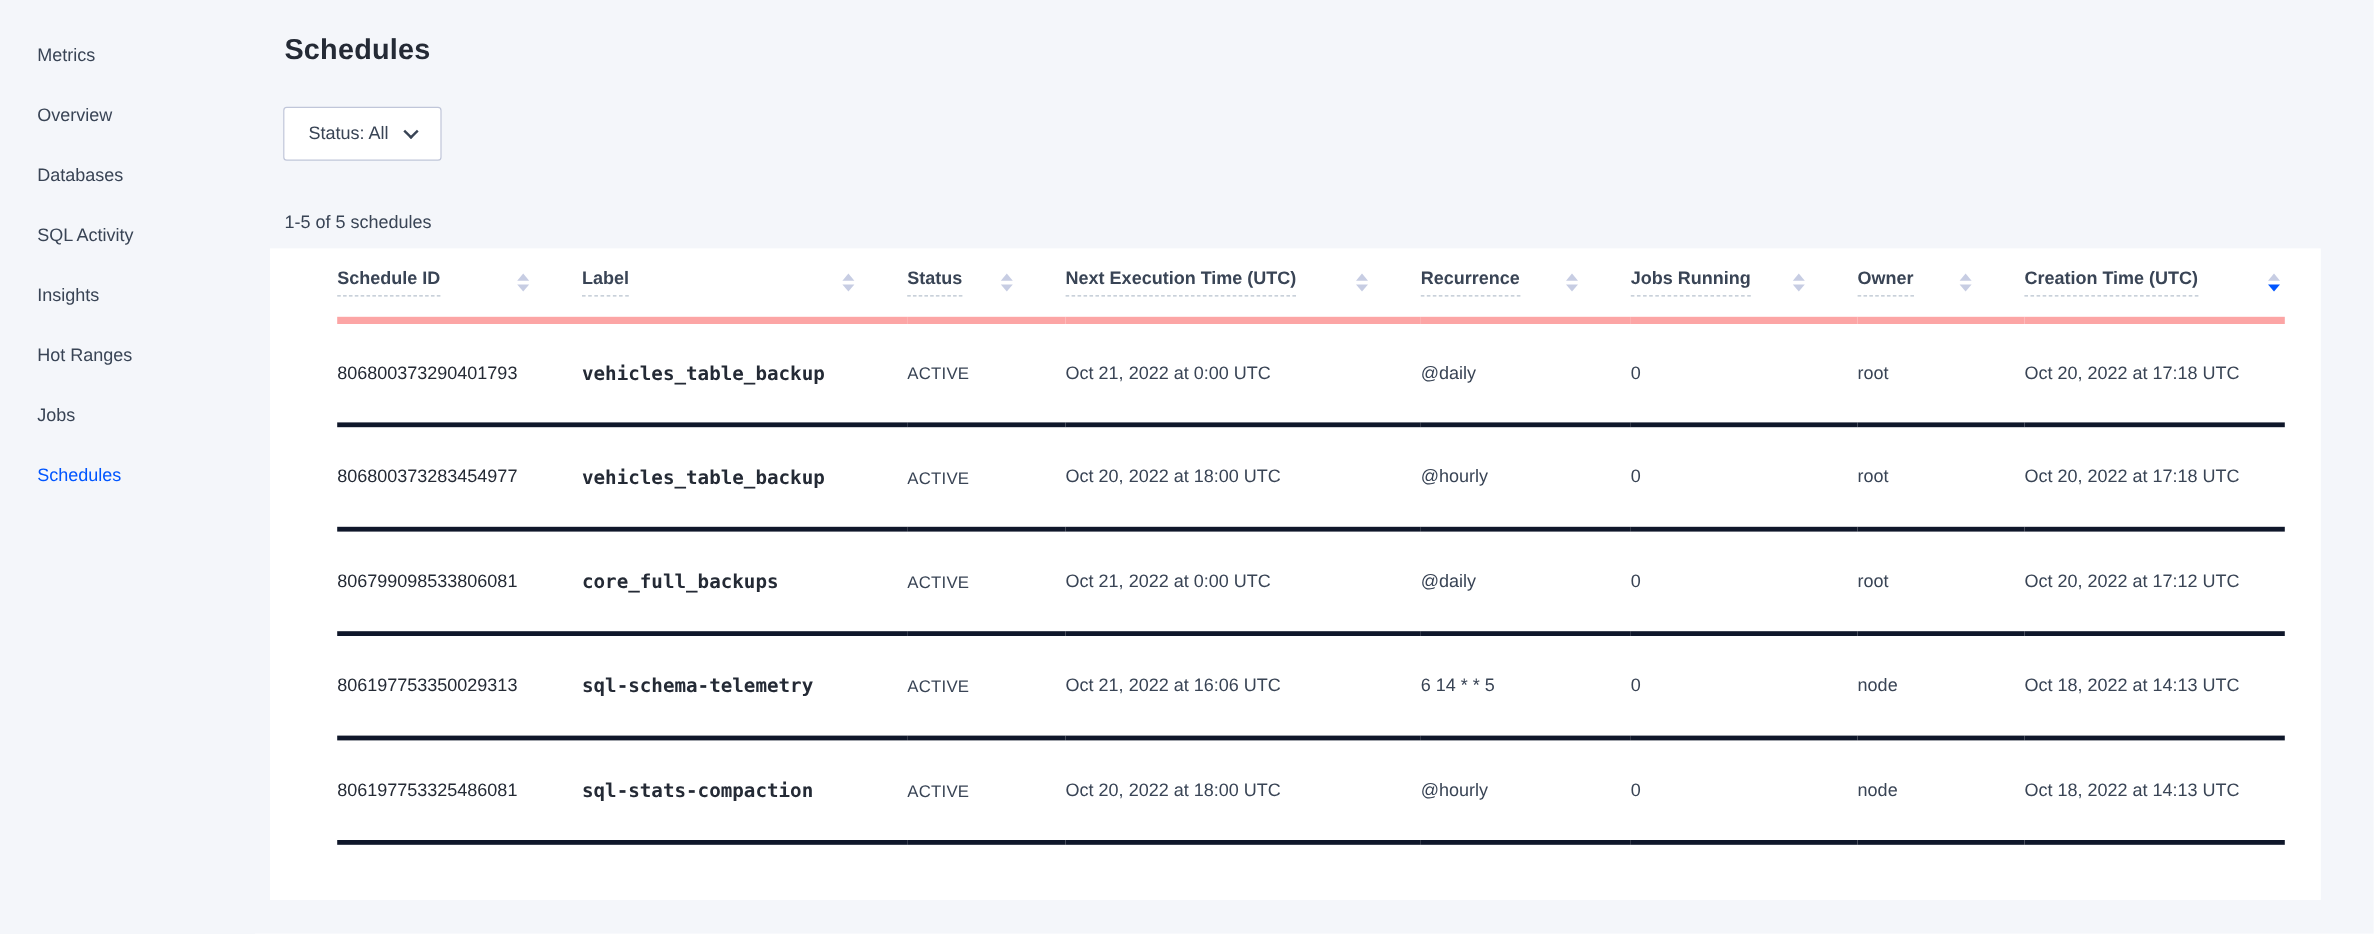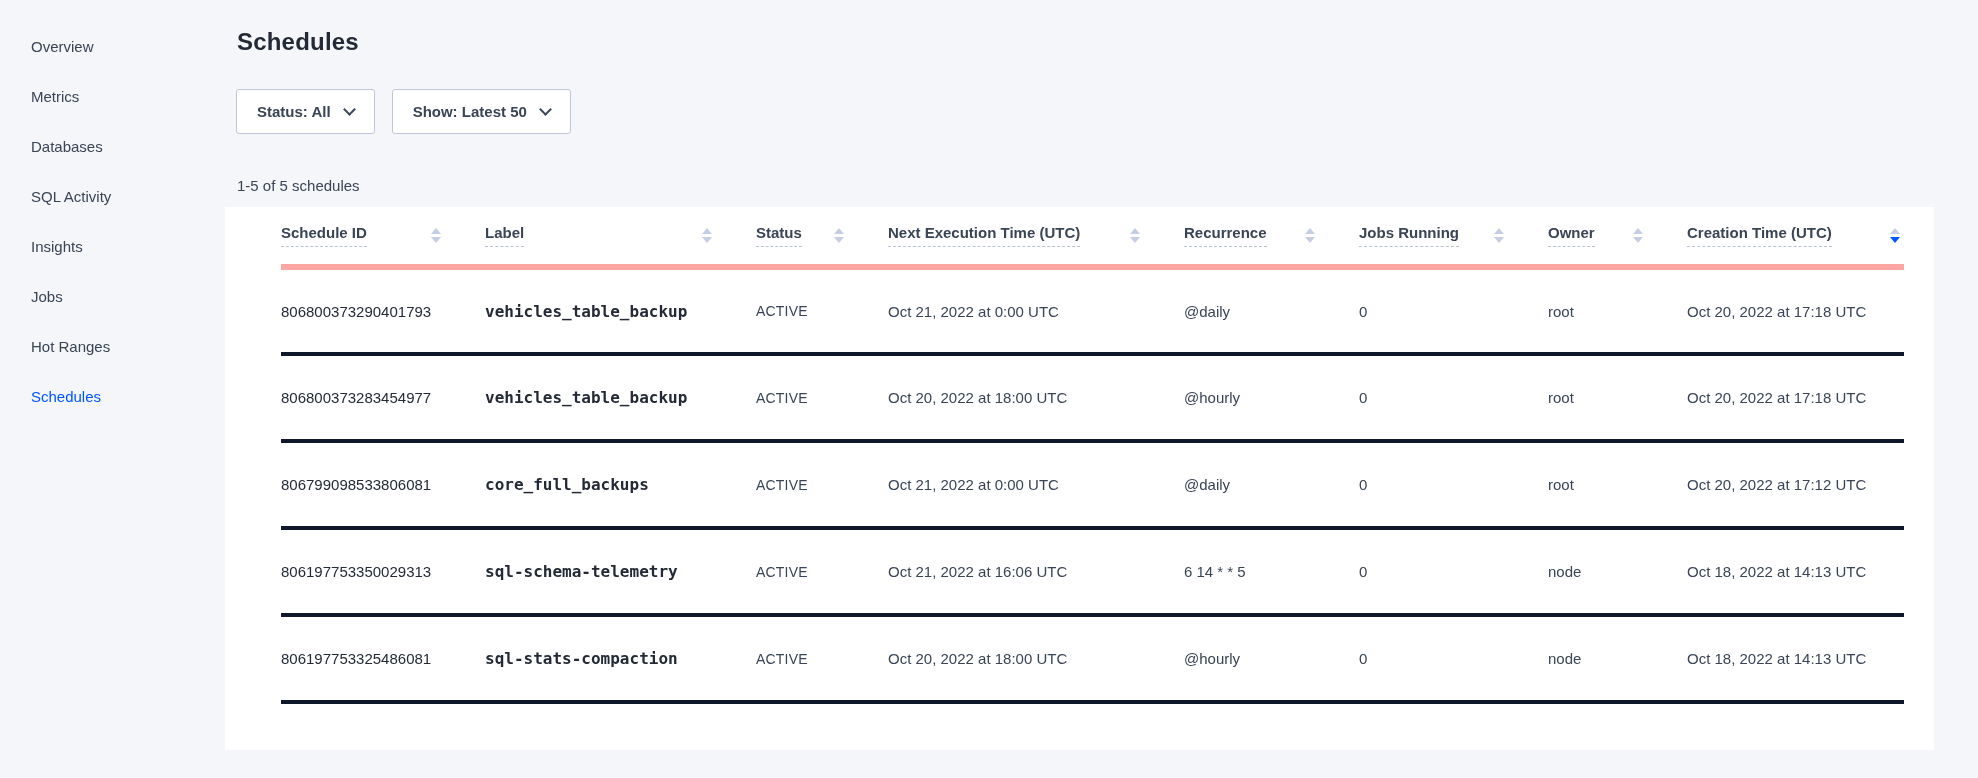--- a/index.html
+++ b/index.html
@@ -24,21 +24,21 @@
   .main { flex:1 1 auto; padding-right:44px; min-width:0; }
   .page-title {
     margin:28px 0 0 12px;
     font-size:24px; font-weight:700; color:#242A35; letter-spacing:.2px;
   }
   .filters { margin:33px 0 0 11px; display:flex; gap:17px; }
   .dropdown-btn {
     display:inline-flex; align-items:center; gap:14px;
     height:45px; padding:0 20px;
     background:#FFFFFF; border:1px solid #C0C6D9; border-radius:3px;
-    font-family:inherit; font-size:15px; font-weight:700; color:#394455;
+    font-family:inherit; font-size:15px; font-weight:400; color:#394455;
     cursor:pointer;
   }
   .chevron {
     width:9px; height:9px; margin-top:-5px;
     border-right:2px solid #394455; border-bottom:2px solid #394455;
     transform:rotate(45deg);
   }
   .results-count { margin:43px 0 13px 12px; font-size:15px; color:#394455; }
 
   
@@ -69,41 +69,37 @@
   td.mono {
     font-family:"DejaVu Sans Mono","Liberation Mono",monospace;
     font-size:16px; font-weight:700; color:#242A35;
   }
   td.status-cell { font-size:14px; letter-spacing:.2px; }
 </style>
 </head>
 <body>
 
 <nav class="sidebar">
+  <div class="nav-item">Metrics</div>
   <div class="nav-item">Overview</div>
-  <div class="nav-item">Metrics</div>
   <div class="nav-item">Databases</div>
   <div class="nav-item">SQL Activity</div>
   <div class="nav-item">Insights</div>
+  <div class="nav-item">Hot Ranges</div>
   <div class="nav-item">Jobs</div>
-  <div class="nav-item">Hot Ranges</div>
   <div class="nav-item active">Schedules</div>
 </nav>
 
 <main class="main">
 
   <h1 class="page-title">Schedules</h1>
 
   <div class="filters">
     <button class="dropdown-btn">
       <span>Status: All</span>
-      <span class="chevron"></span>
-    </button>
-    <button class="dropdown-btn">
-      <span>Show: Latest 50</span>
       <span class="chevron"></span>
     </button>
   </div>
 
   <div class="results-count">1-5 of 5 schedules</div>
 
   <section class="card">
     <table>
       <colgroup>
         <col style="width:204px">

